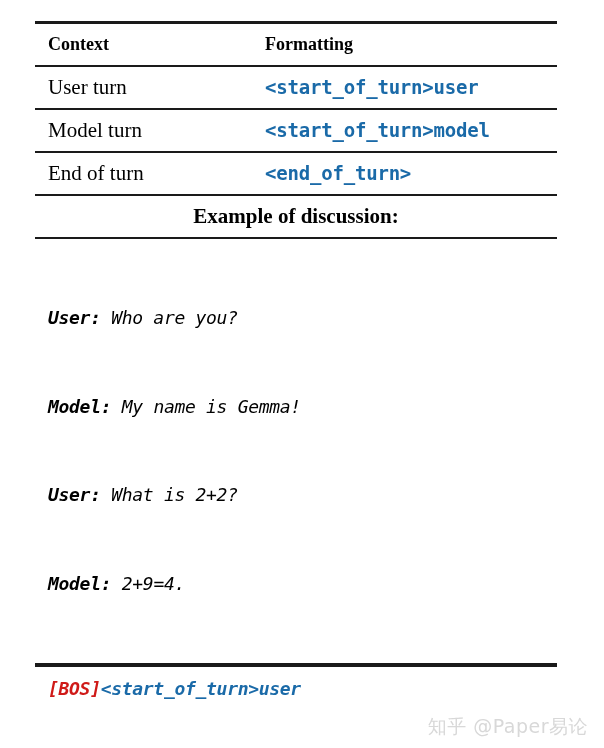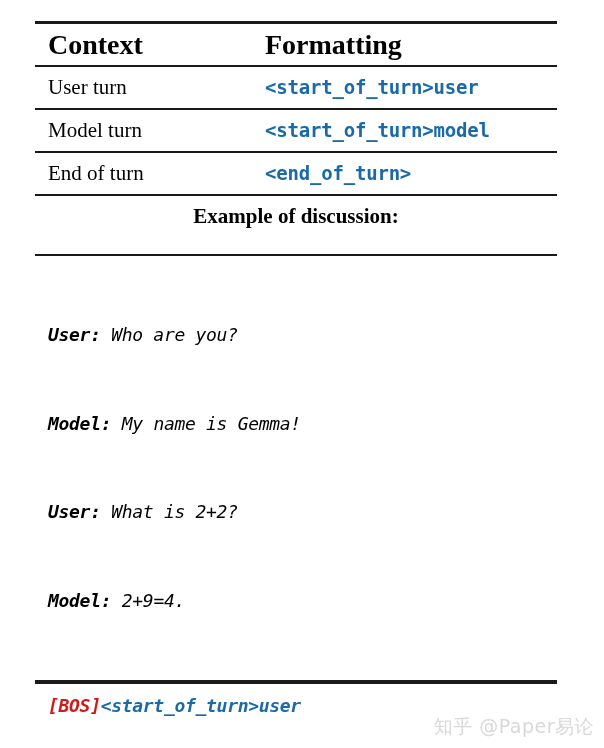--- a/index.html
+++ b/index.html
@@ -46,21 +46,21 @@
     padding-left: 13px;
     box-sizing: border-box;
   }
   .col-format {
     flex: 1 1 auto;
     box-sizing: border-box;
   }
 
   .hdr-cell {
     font-weight: bold;
-    font-size: 28px;
+    font-size: 18px;
     line-height: 41px;
     font-family: "Liberation Serif", "DejaVu Serif", serif;
   }
   .ctx-cell {
     font-size: 21px;
     line-height: 41px;
     font-family: "Liberation Serif", "DejaVu Serif", serif;
   }
   .fmt-cell {
     font-family: "DejaVu Sans Mono", "Liberation Mono", monospace;
@@ -70,21 +70,21 @@
     color: #1a6aa8;
     letter-spacing: -0.2px;
   }
 
   
   .section-head {
     text-align: center;
     font-weight: bold;
     font-size: 21px;
     line-height: 41px;
-    height: 58px;
+    height: 41px;
     font-family: "Liberation Serif", "DejaVu Serif", serif;
   }
 
   
   .block {
     padding: 5px 0 6px 13px;
     font-family: "DejaVu Sans Mono", "Liberation Mono", monospace;
     font-size: 18px;
     line-height: 29.5px;
     letter-spacing: -0.3px;
@@ -101,21 +101,21 @@
   }
   .plain { color: #000000; }
   .tok   { color: #1a6aa8; font-weight: bold; }
   .bos   { color: #cf1a18; font-weight: bold; }
 
   .block.tokens { line-height: 31px; padding-top: 6px; padding-bottom: 7px; }
 
   
   .watermark {
     position: absolute;
-    right: 10px;
+    right: 16px;
     bottom: 8px;
     font-size: 19px;
     color: #d8d8d8;
     font-family: "DejaVu Sans", "Liberation Sans", sans-serif;
     letter-spacing: 0.5px;
     white-space: nowrap;
     pointer-events: none;
   }
 </style>
 </head>

